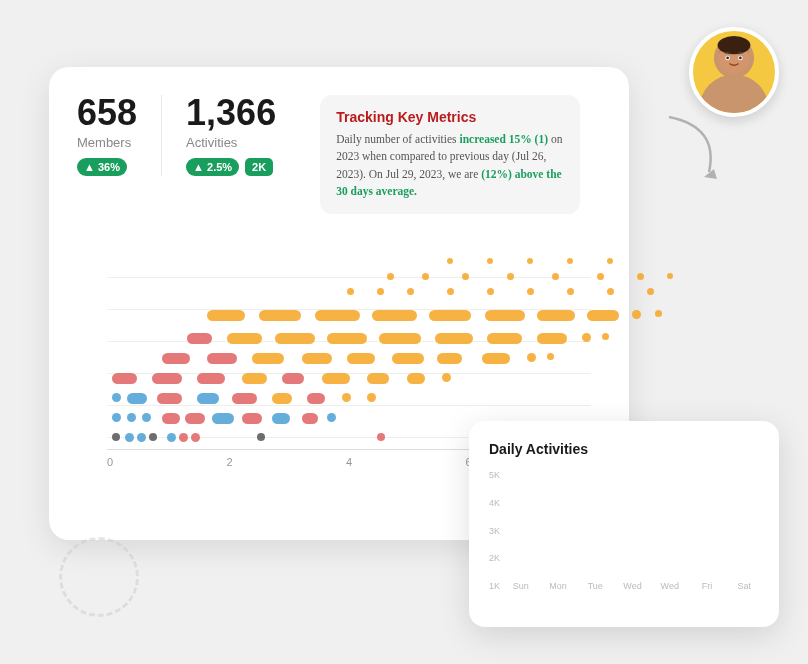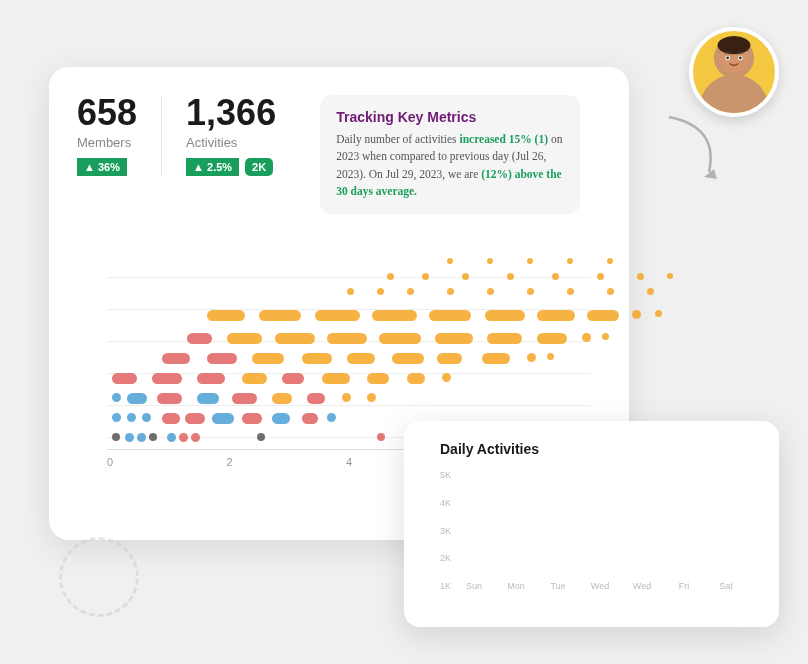--- a/index.html
+++ b/index.html
@@ -73,21 +73,21 @@
 
     .badge {
       display: inline-flex;
       align-items: center;
       gap: 3px;
       background: #1a9e5e;
       color: #fff;
       font-size: 11px;
       font-weight: 600;
       padding: 3px 7px;
-      border-radius: 0;
+      border-radius: 9px;
     }
 
     .badge-2k {
       background: #1a9e5e;
       color: #fff;
       font-size: 11px;
       font-weight: 600;
       padding: 3px 7px;
       border-radius: 5px;
       display: inline-block;
@@ -98,21 +98,21 @@
       background: #f5f5f5;
       border-radius: 12px;
       padding: 14px 16px;
       max-width: 260px;
       flex: 1;
     }
 
     .tracking-title {
       font-size: 14px;
       font-weight: 700;
-      color: #701a75;
+      color: #b91c1c;
       margin-bottom: 6px;
     }
 
     .tracking-text {
       font-size: 11.5px;
       color: #555;
       line-height: 1.5;
       font-family: Liberation Serif, serif;
     }
 
@@ -202,24 +202,24 @@
       width: 80px;
       height: 80px;
       opacity: 0.6;
     }
 
     
     .daily-card {
       position: absolute;
       bottom: 10px;
       right: 0px;
-      width: 375px;
+      width: 310px;
       background: #fff;
       border-radius: 16px;
-      padding: 20px 36px 16px;
+      padding: 20px 20px 16px;
       box-shadow: 0 8px 32px rgba(0,0,0,0.13);
     }
 
     .daily-title {
       font-size: 14px;
       font-weight: 700;
       color: #1a1a1a;
       margin-bottom: 14px;
     }
 

